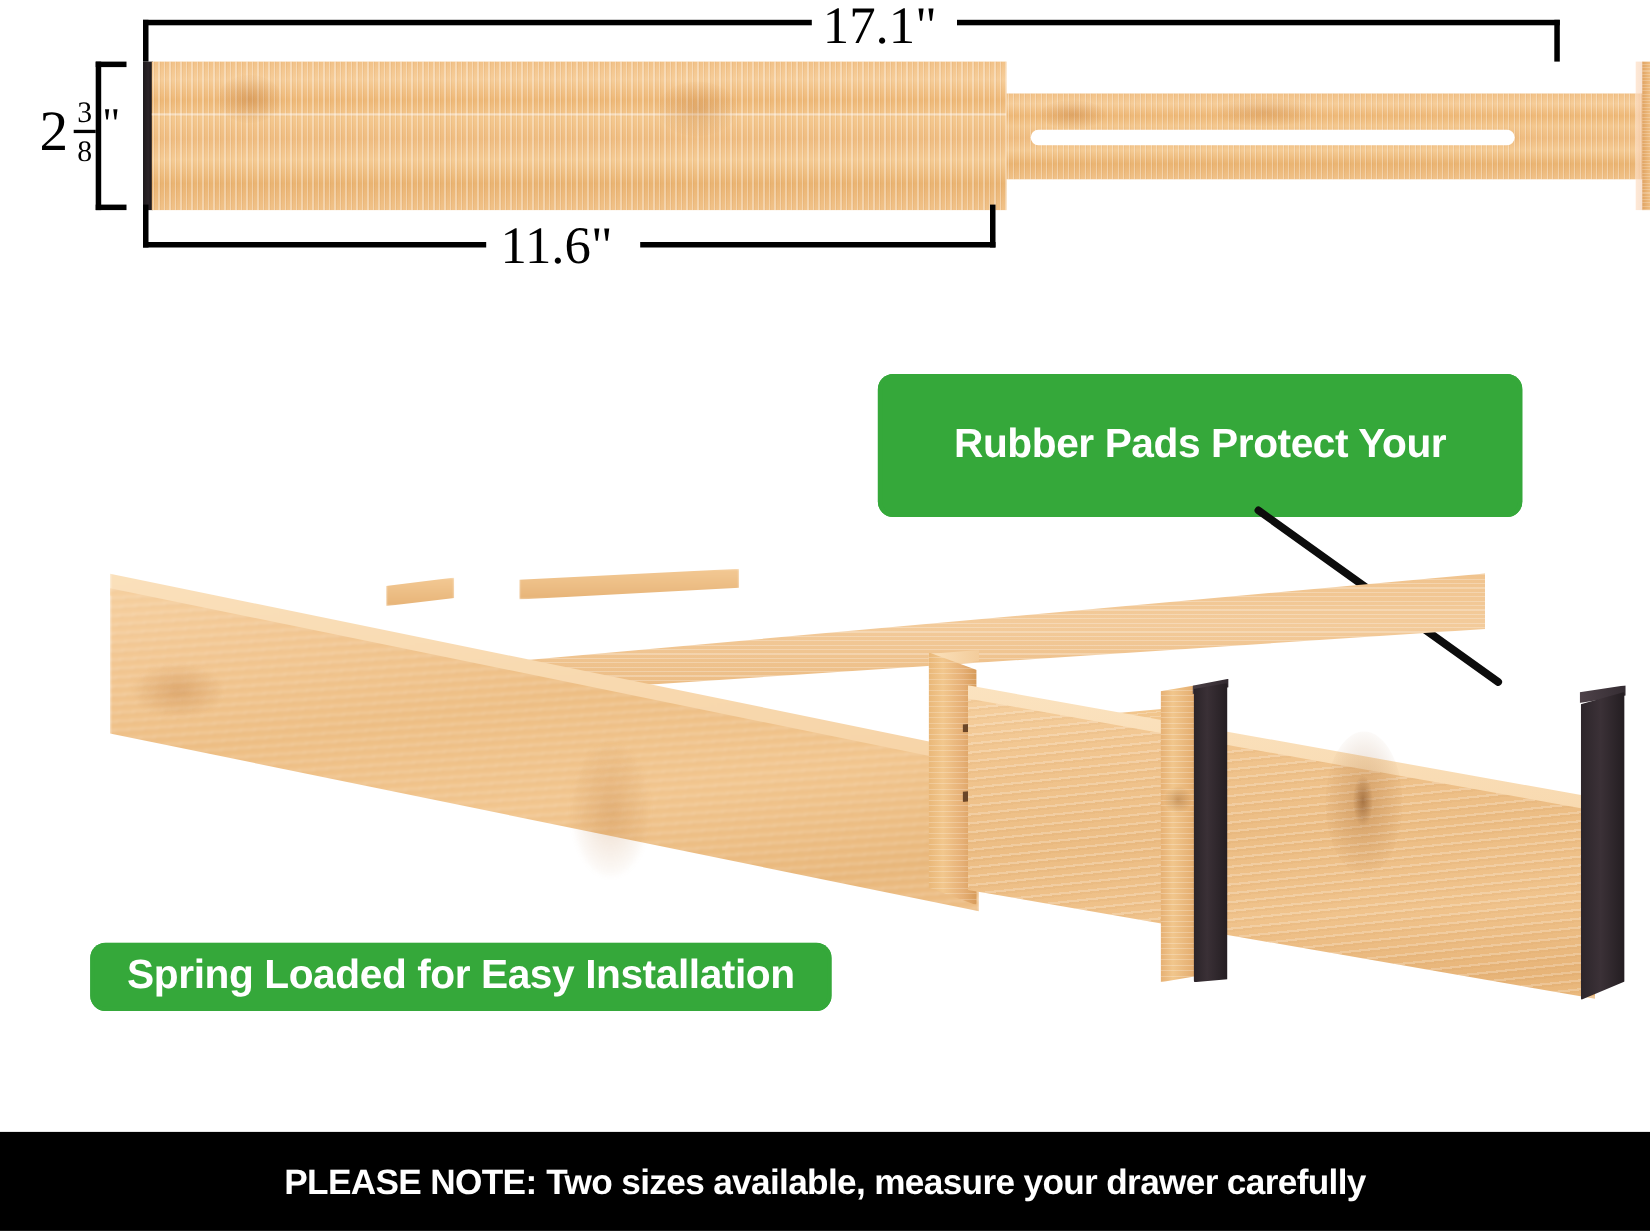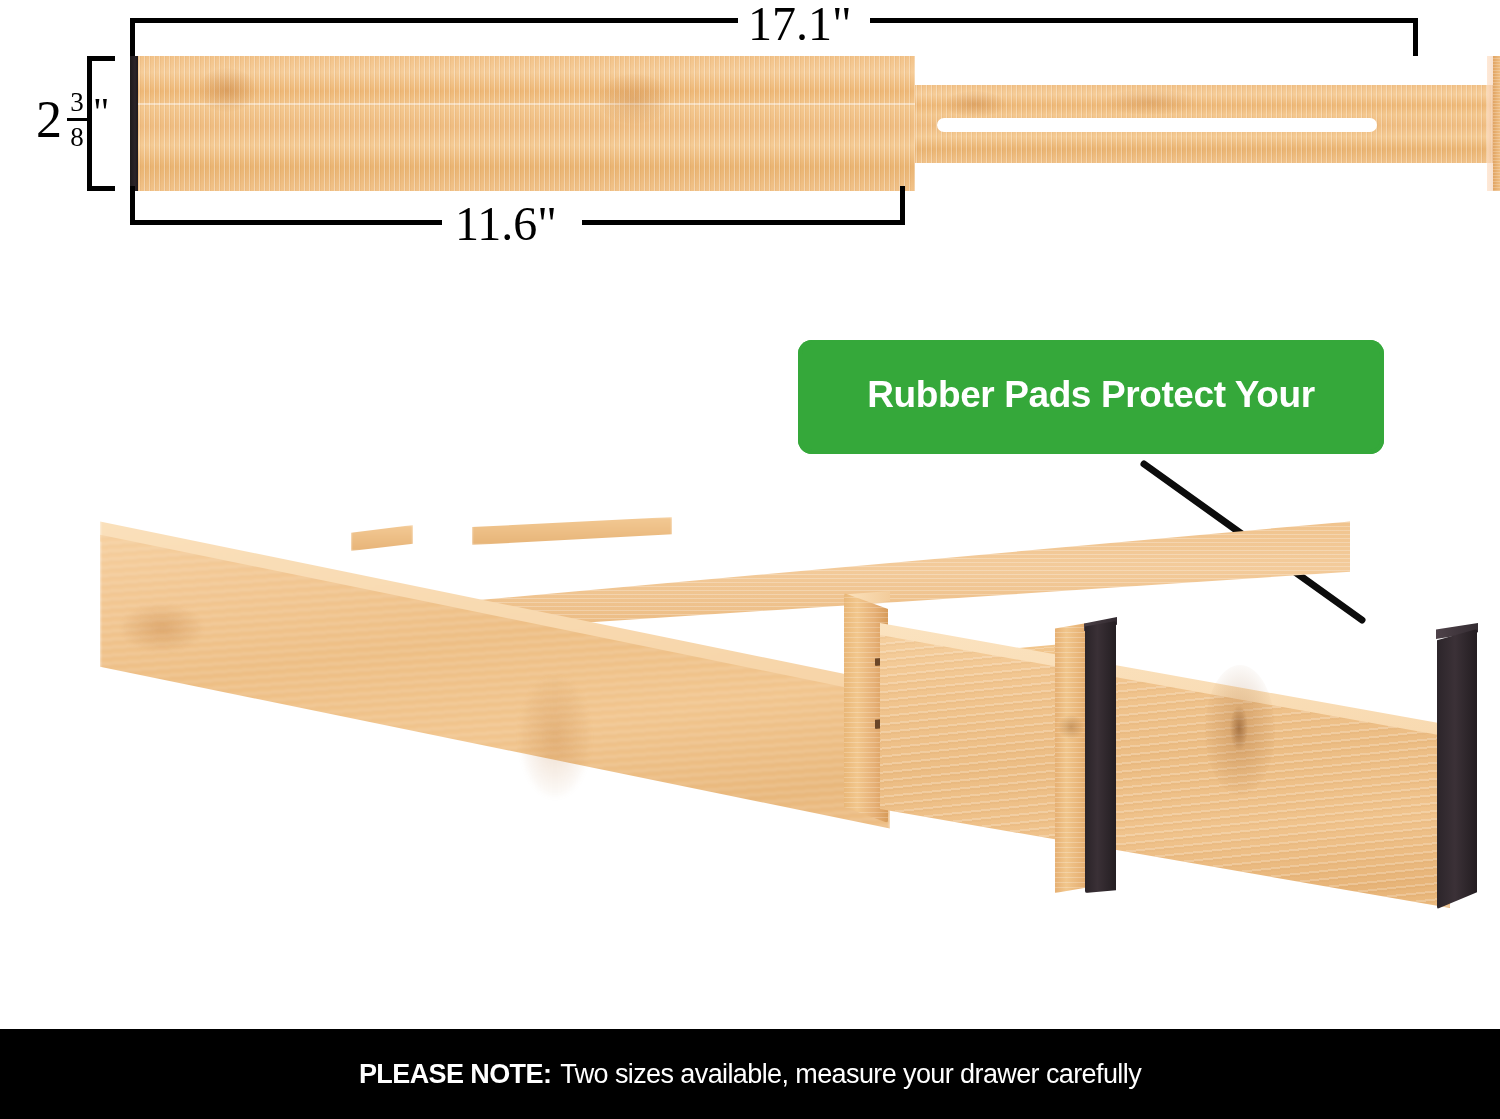--- a/index.html
+++ b/index.html
@@ -100,21 +100,21 @@
       background:linear-gradient(90deg, rgba(255,225,200,.75), rgba(240,200,170,.55)); }
 
   
   .callout {
     position:absolute; background:#35a83a; border-radius:14px;
     color:#ffffff; font-family:"Liberation Sans", sans-serif; font-weight:bold;
     display:flex; align-items:center; justify-content:center; text-align:center;
     box-shadow:inset 0 0 0 4px #35a83a;
   }
   #callout-rubber {
-    left:798px; top:340px; width:586px; height:114px;
+    left:798px; top:340px; width:586px; height:130px;
     font-size:37px; line-height:1.08; letter-spacing:-0.4px;
     padding:4px 16px 8px 16px;
   }
   #callout-rubber .l { display:block; }
   #callout-spring {
     left:82px; top:857px; width:674px; height:62px;
     font-size:37px; letter-spacing:-0.4px; padding:0 22px 4px 22px;
   }
 
   
@@ -263,24 +263,24 @@
     position:absolute; left:1336px; top:118px; width:42px; height:16px;
     background:linear-gradient(90deg,#4e4249,#342c32);
     clip-path:polygon(0% 40%,100% 0%,100% 58%,0% 100%);
   }
 
   
   #note-bar {
     position:absolute; left:0; top:1029px; width:1500px; height:90px;
     background:#000000; display:flex; align-items:center; justify-content:center;
     color:#ffffff; font-family:"Liberation Sans", sans-serif;
-    font-size:27px; letter-spacing:-0.6px; white-space:nowrap;
+    font-size:32px; letter-spacing:-0.6px; white-space:nowrap;
   }
   #note-bar .strong { font-weight:bold; }
-  #note-bar .rest { font-weight:normal; margin-left:9px; }
+  #note-bar .rest { font-weight:bold; margin-left:9px; }
 </style>
 </head>
 <body>
 
 <div id="stage">
 
   <div>
 
     <div class="rule" id="dim17-left-seg"></div>
     <div class="rule" id="dim17-right-seg"></div>
@@ -361,19 +361,22 @@
 
     <div id="persp-midpost"></div>
     <div id="persp-midpost-knot"></div>
     <div id="pad-midpost-top"></div>
     <div id="pad-midpost"></div>
 
     <div id="pad-front-right-top"></div>
     <div id="pad-front-right"></div>
   </div>
 
+  <div class="callout" id="callout-spring">
+    <span>Spring Loaded for Easy Installation</span>
+  </div>
 
   <div id="note-bar">
     <span class="strong">PLEASE NOTE:</span>
     <span class="rest">Two sizes available, measure your drawer carefully</span>
   </div>
 
 </div>
 
 </body></html>

